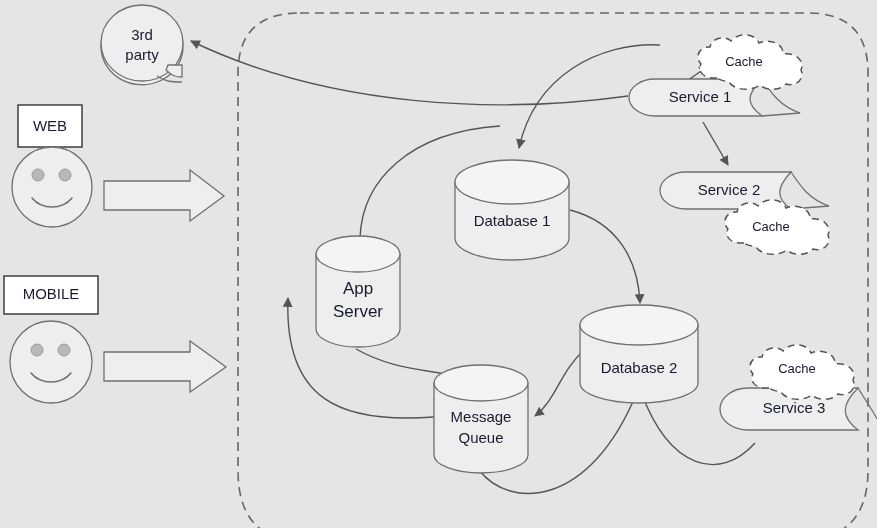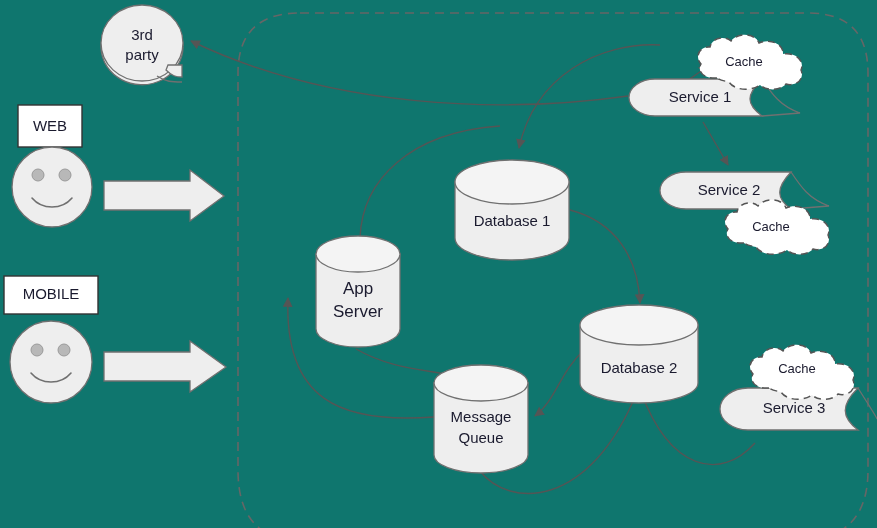--- a/index.html
+++ b/index.html
@@ -4,21 +4,21 @@
 <style>
   html, body {
     margin: 0;
     padding: 0;
     background: #ffffff;
   }
   #canvas {
     position: relative;
     width: 877px;
     height: 528px;
-    background: #0f766e;
+    background: #e5e5e5;
     overflow: hidden;
     font-family: "Liberation Sans", sans-serif;
   }
   #diagram {
     position: absolute;
     top: 0;
     left: 0;
   }
   .node-label {
     font-family: "Liberation Sans", sans-serif;

